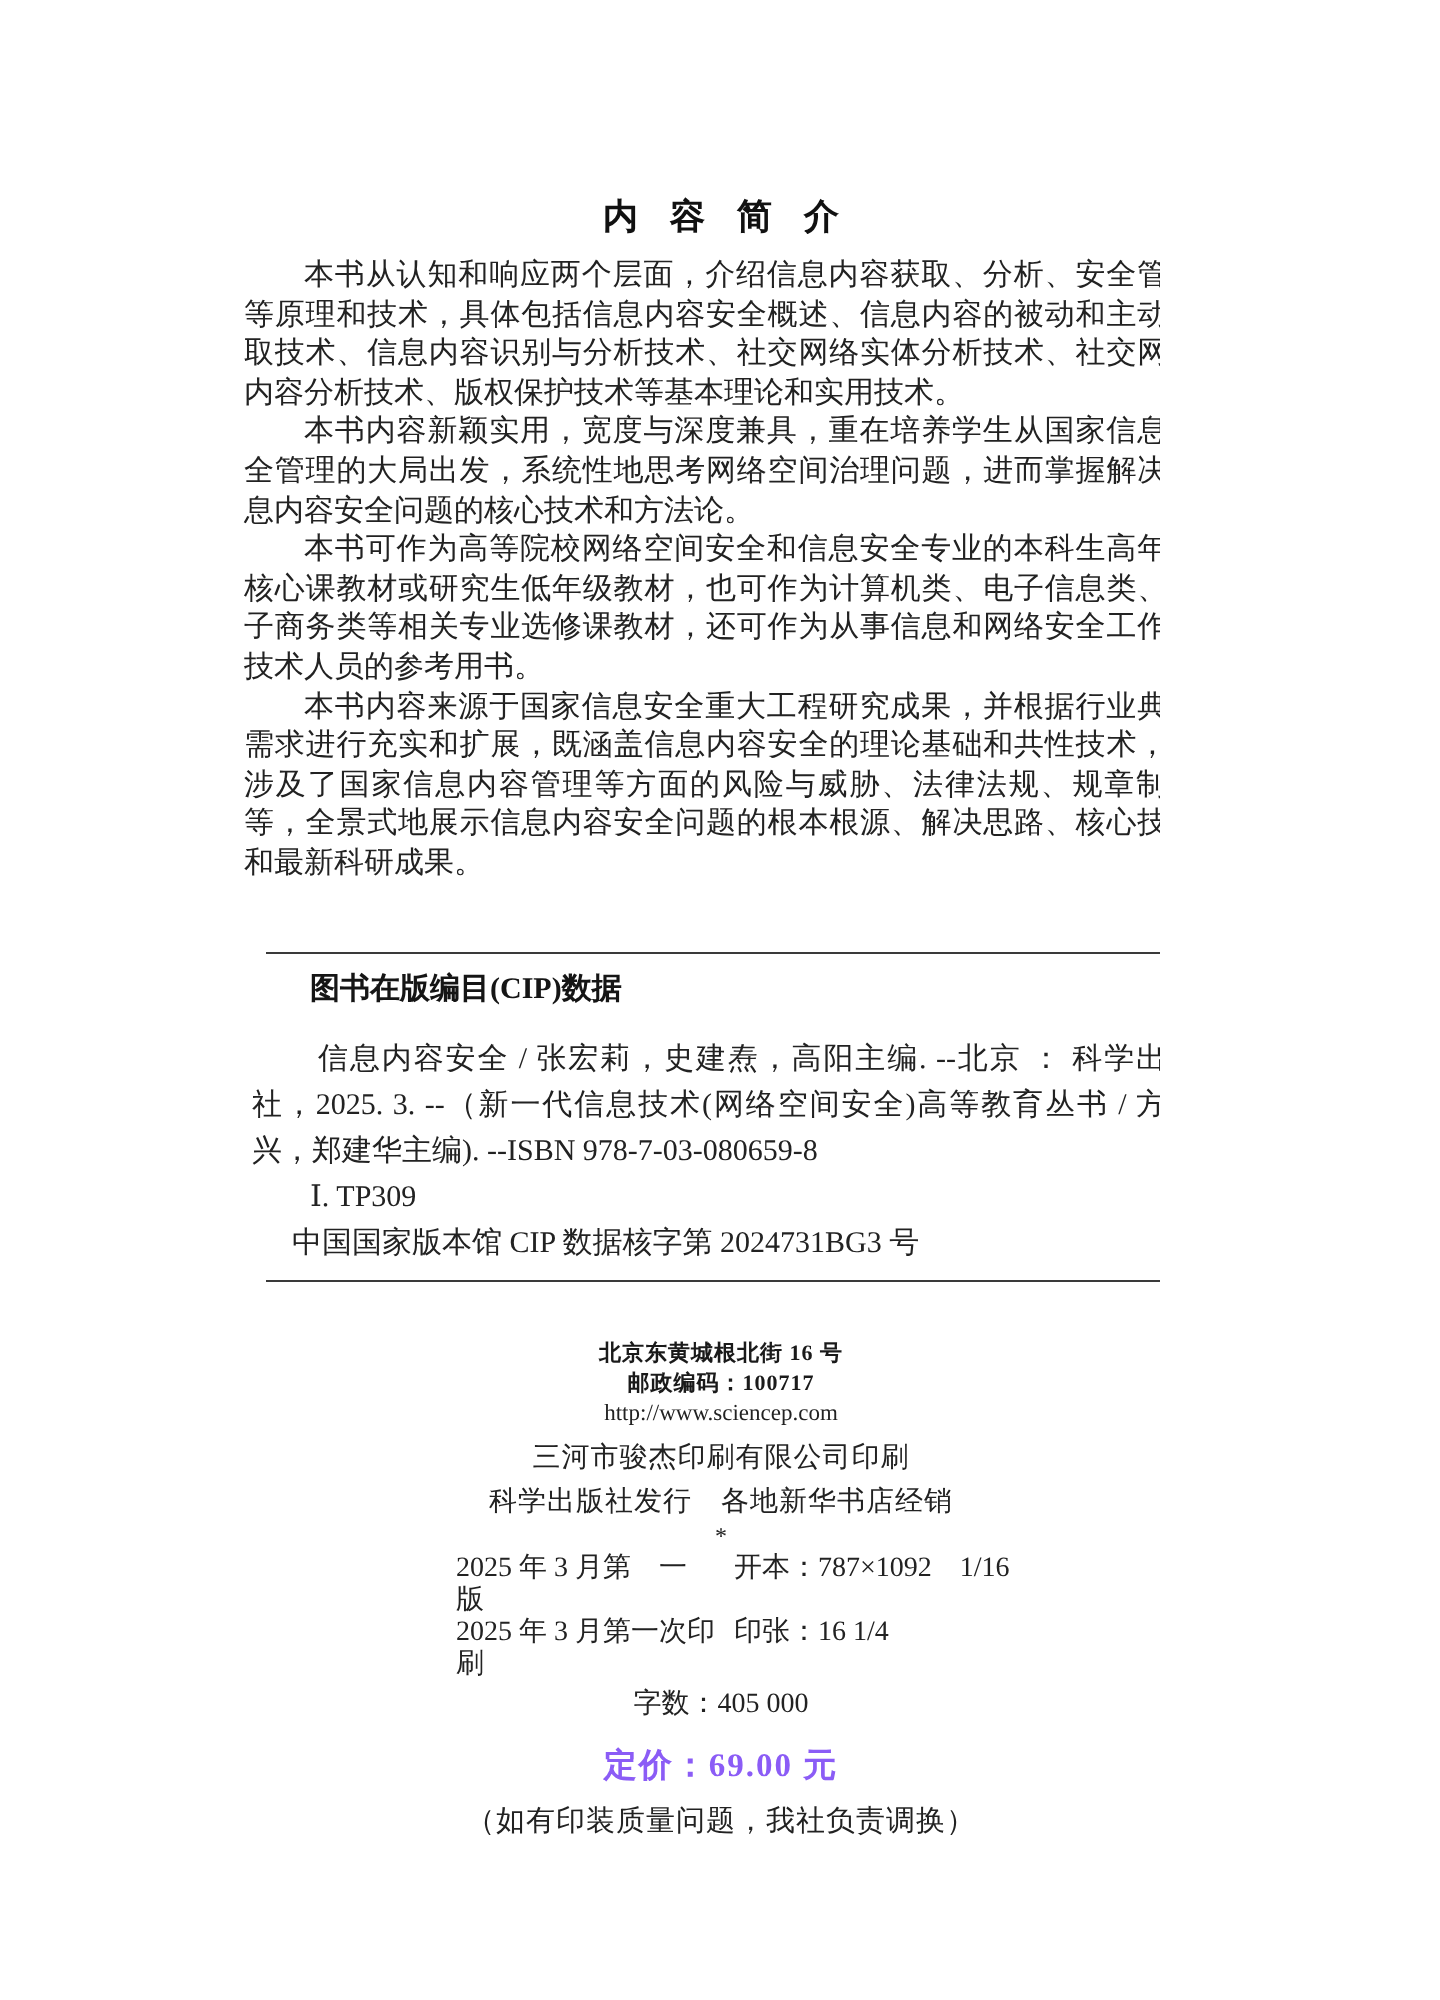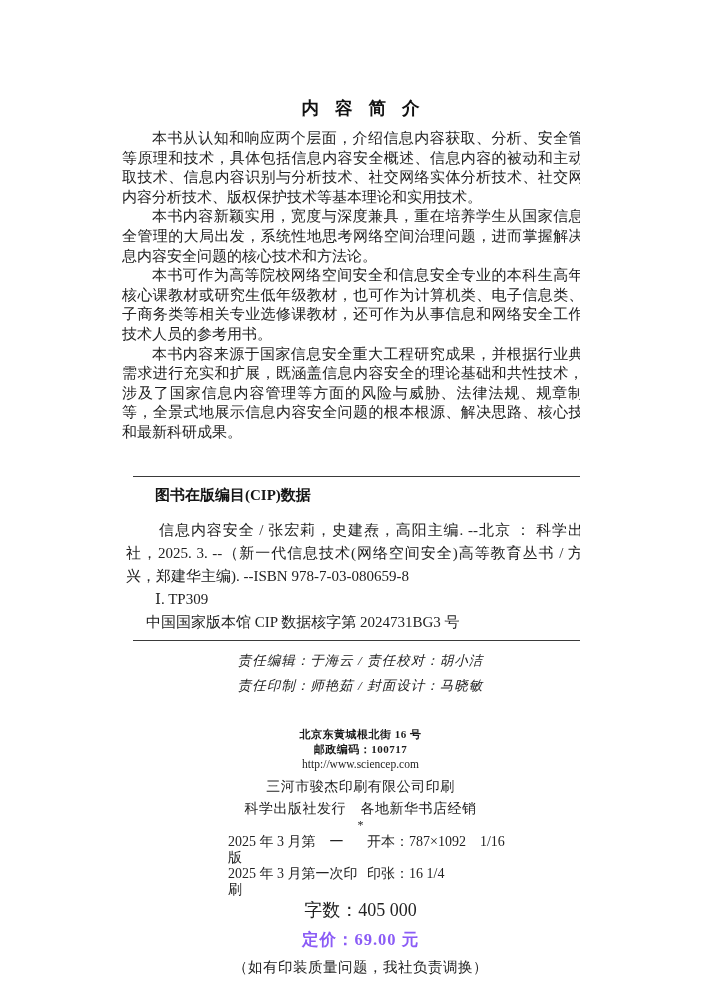--- a/index.html
+++ b/index.html
@@ -123,21 +123,21 @@
   .edition { margin-top: 3px; }
   .edition-row {
     display: flex;
     margin-left: 106px;
     font-size: 14px; line-height: 16px;
     color: #222;
   }
   .edition-row .left { width: 139px; }
   .edition-wordcount {
     text-align: center;
-    font-size: 18px; line-height: 16px;
+    font-size: 14px; line-height: 16px;
     margin-top: 4px;
     color: #222;
   }
 
   
   .price-line {
     text-align: center;
     font-size: 16.5px; font-weight: bold;
     margin-top: 11px;
     letter-spacing: 1px;
@@ -169,24 +169,20 @@
       <div class="cip-rule"></div>
       <div class="cip-inner">
         <div class="cip-heading">图书在版编目(CIP)数据</div>
         <div class="cip-record">信息内容安全 / 张宏莉，史建焘，高阳主编. --北京 ： 科学出版社，2025. 3. --（新一代信息技术(网络空间安全)高等教育丛书 / 方滨兴，郑建华主编). --ISBN 978-7-03-080659-8</div>
         <div class="cip-class">Ⅰ. TP309</div>
         <div class="cip-reg">中国国家版本馆 CIP 数据核字第 2024731BG3 号</div>
       </div>
       <div class="cip-rule"></div>
     </div>
 
-    <div class="credits">
-      <div>责任编辑：于海云 / 责任校对：胡小洁</div>
-      <div>责任印制：师艳茹 / 封面设计：马晓敏</div>
-    </div>
 
     <div class="publisher">
       <div class="pub-address">北京东黄城根北街 16 号</div>
       <div class="pub-postcode">邮政编码：100717</div>
       <div class="pub-website">http://www.sciencep.com</div>
       <div class="pub-printer">三河市骏杰印刷有限公司印刷</div>
       <div class="pub-distribution">科学出版社发行　各地新华书店经销</div>
       <div class="pub-star">*</div>
     </div>
 

